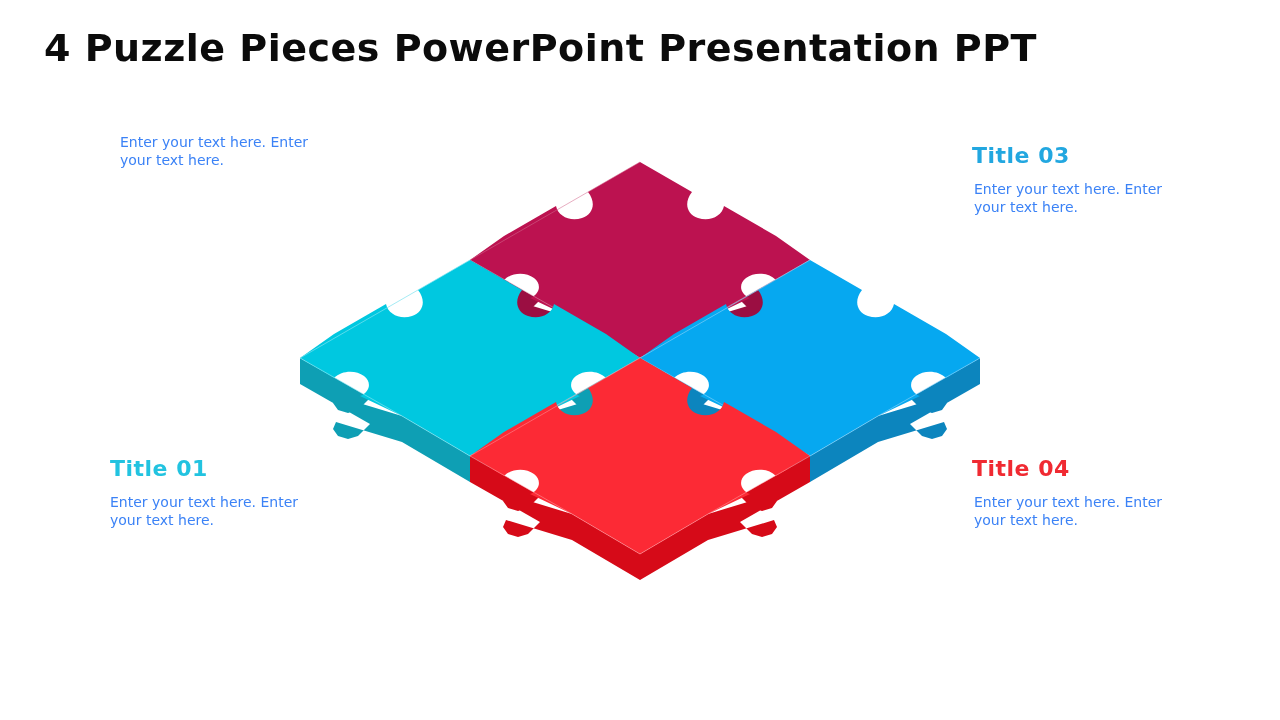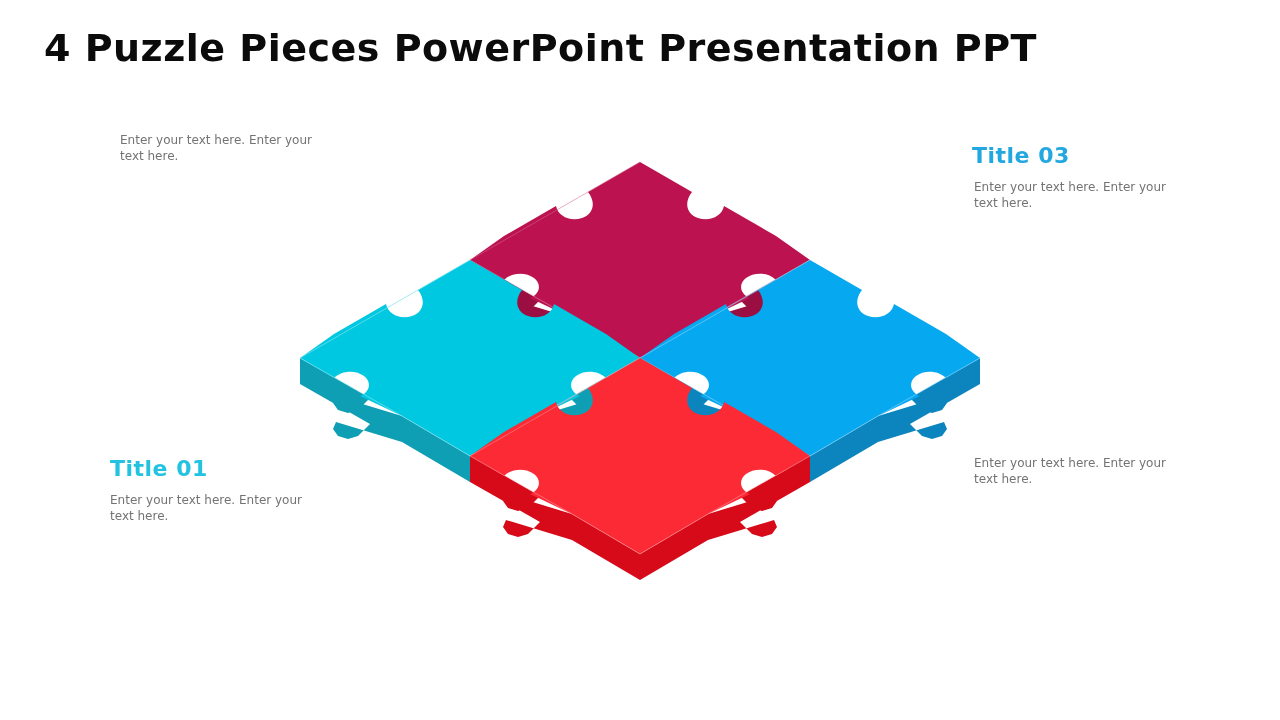--- a/index.html
+++ b/index.html
@@ -44,23 +44,23 @@
   .tb-title {
     font-family: "DejaVu Sans", sans-serif;
     font-weight: bold;
     font-size: 22px;
     letter-spacing: 0.5px;
     margin: 0 0 12px 0;
     white-space: nowrap;
   }
   .tb-body {
     font-family: "DejaVu Sans", sans-serif;
-    font-size: 12px;
+    font-size: 14px;
     line-height: 1.32;
-    color: #737373;
+    color: #3b82f6;
     margin: 0;
   }
 
   #block-02 { left: 120px; top: 133px; }
   #block-03 { left: 972px; top: 143px; }
   #block-01 { left: 110px; top: 456px; }
   #block-04 { left: 972px; top: 456px; }
 
   #block-03 .tb-body, #block-04 .tb-body { padding-left: 2px; }
 
@@ -263,16 +263,17 @@
     <p class="tb-title" style="color:#22A7E0">Title  03</p>
     <p class="tb-body">Enter your text here. Enter your text here.</p>
   </div>
 
   <div class="text-block" id="block-01">
     <p class="tb-title" style="color:#22C3E0">Title  01</p>
     <p class="tb-body">Enter your text here. Enter your text here.</p>
   </div>
 
   <div class="text-block" id="block-04">
+    <p class="tb-title" style="color:#F02A32">Title  04</p>
     <p class="tb-body">Enter your text here. Enter your text here.</p>
   </div>
 
 </div>
 
 </body></html>

